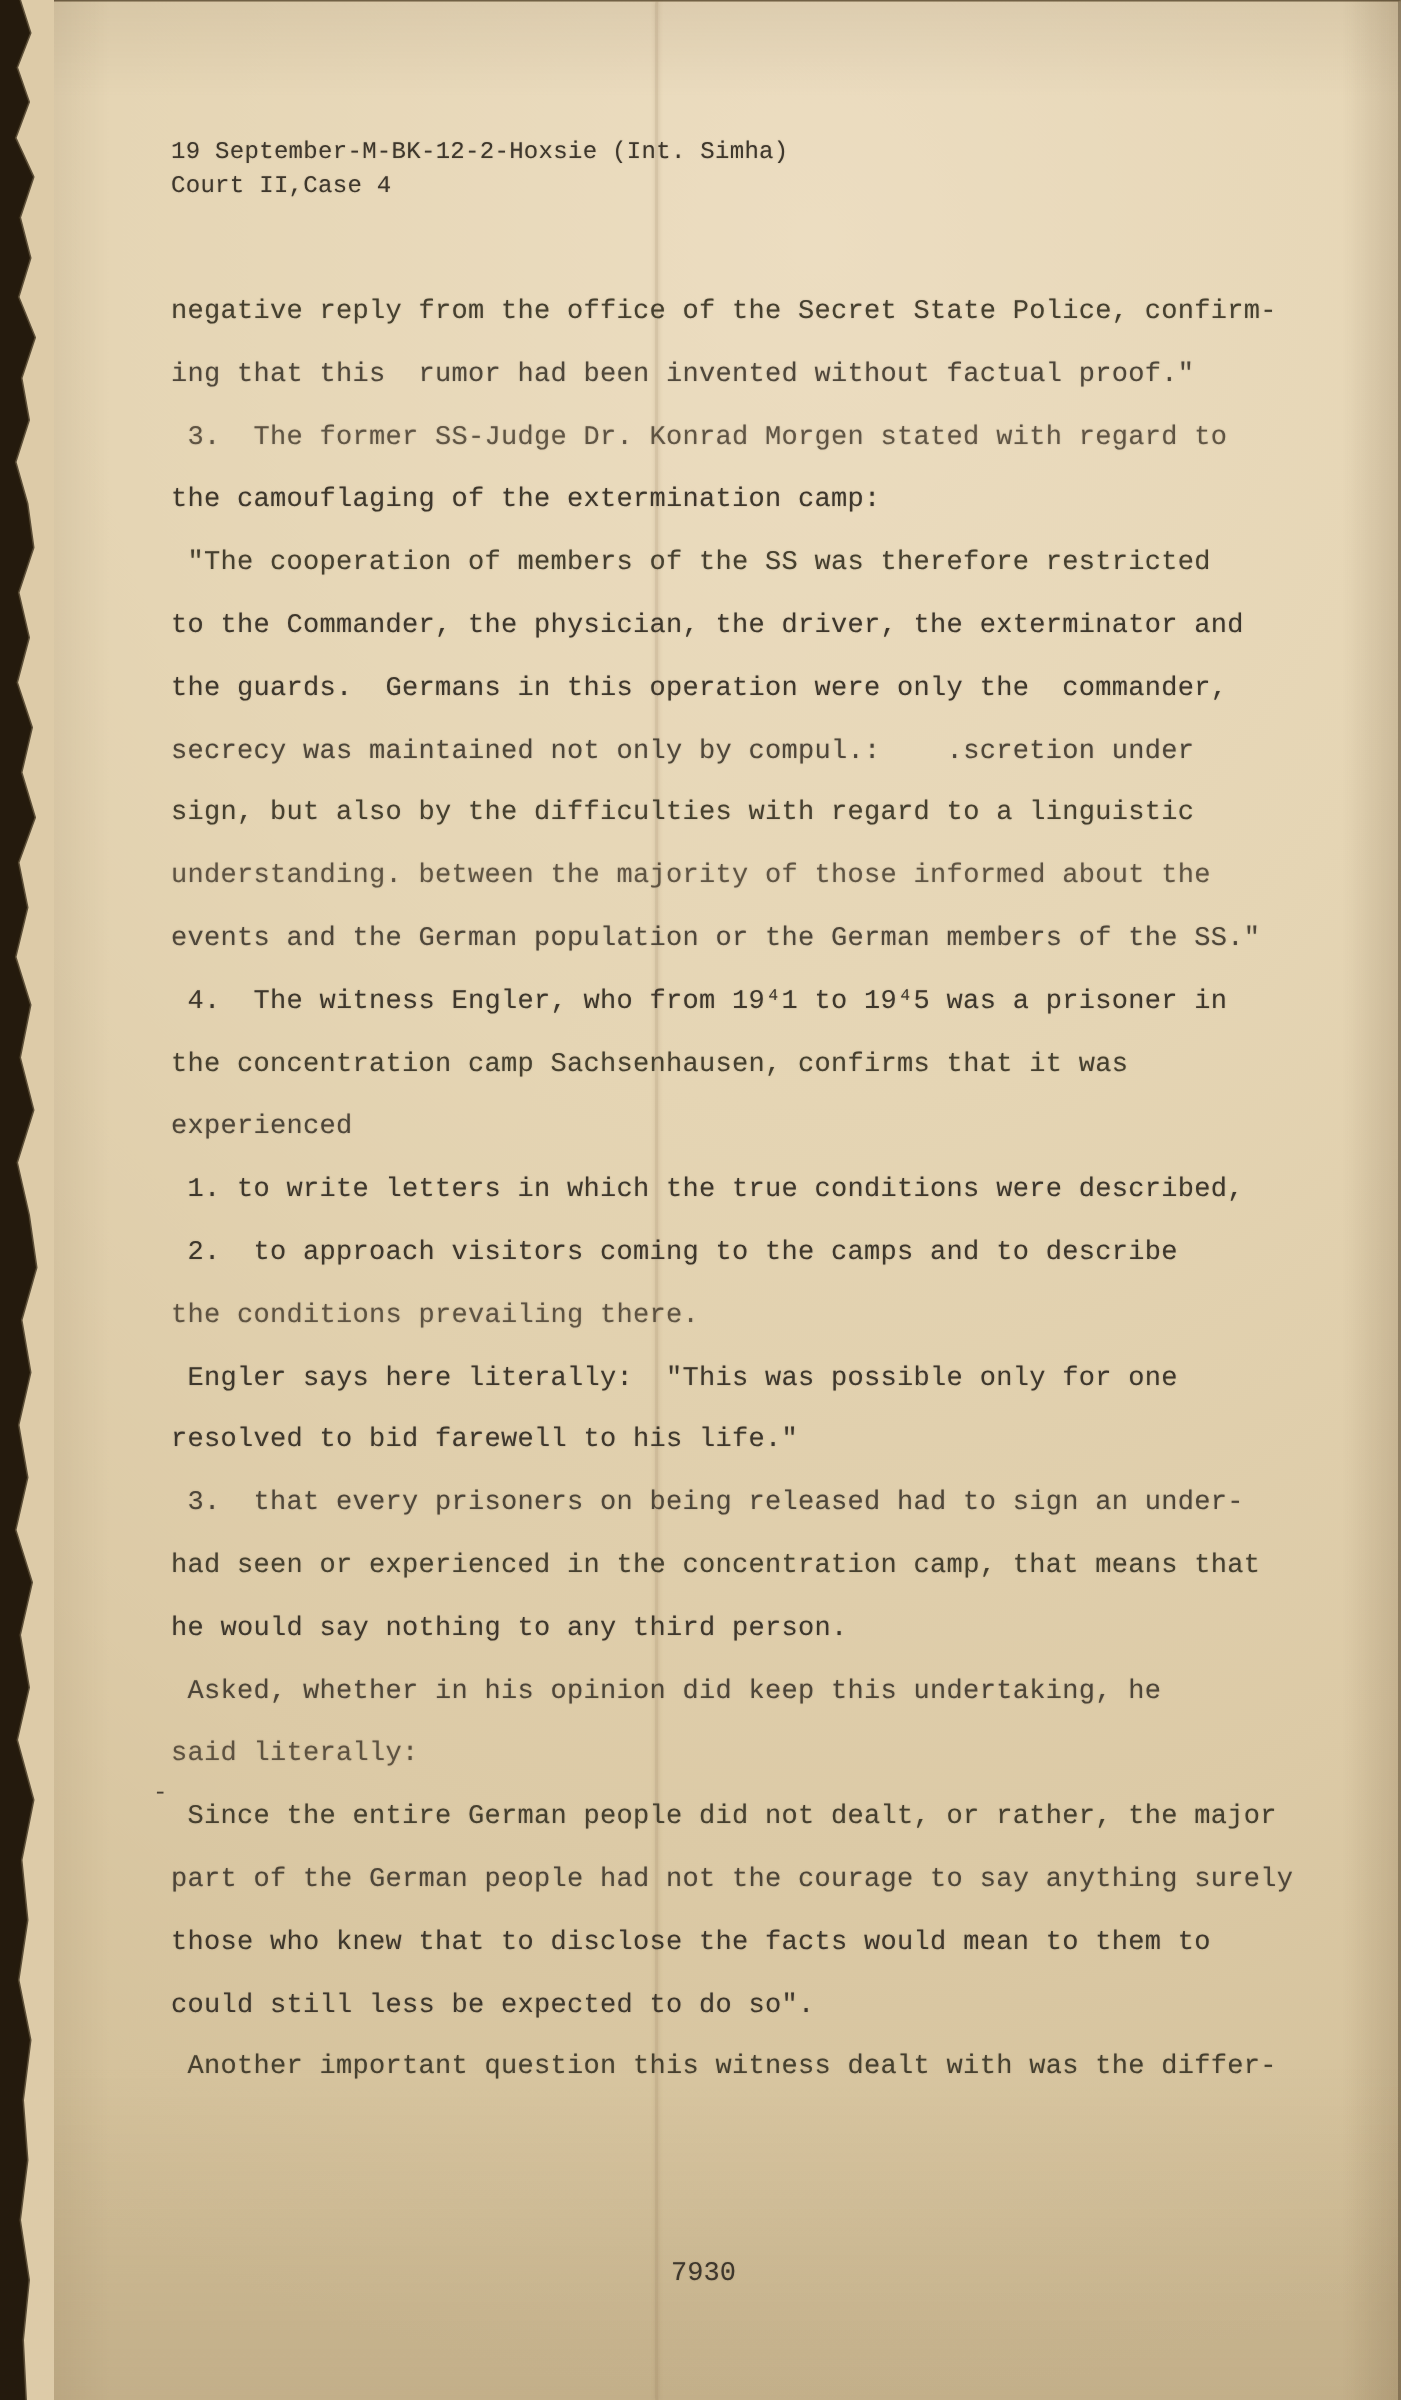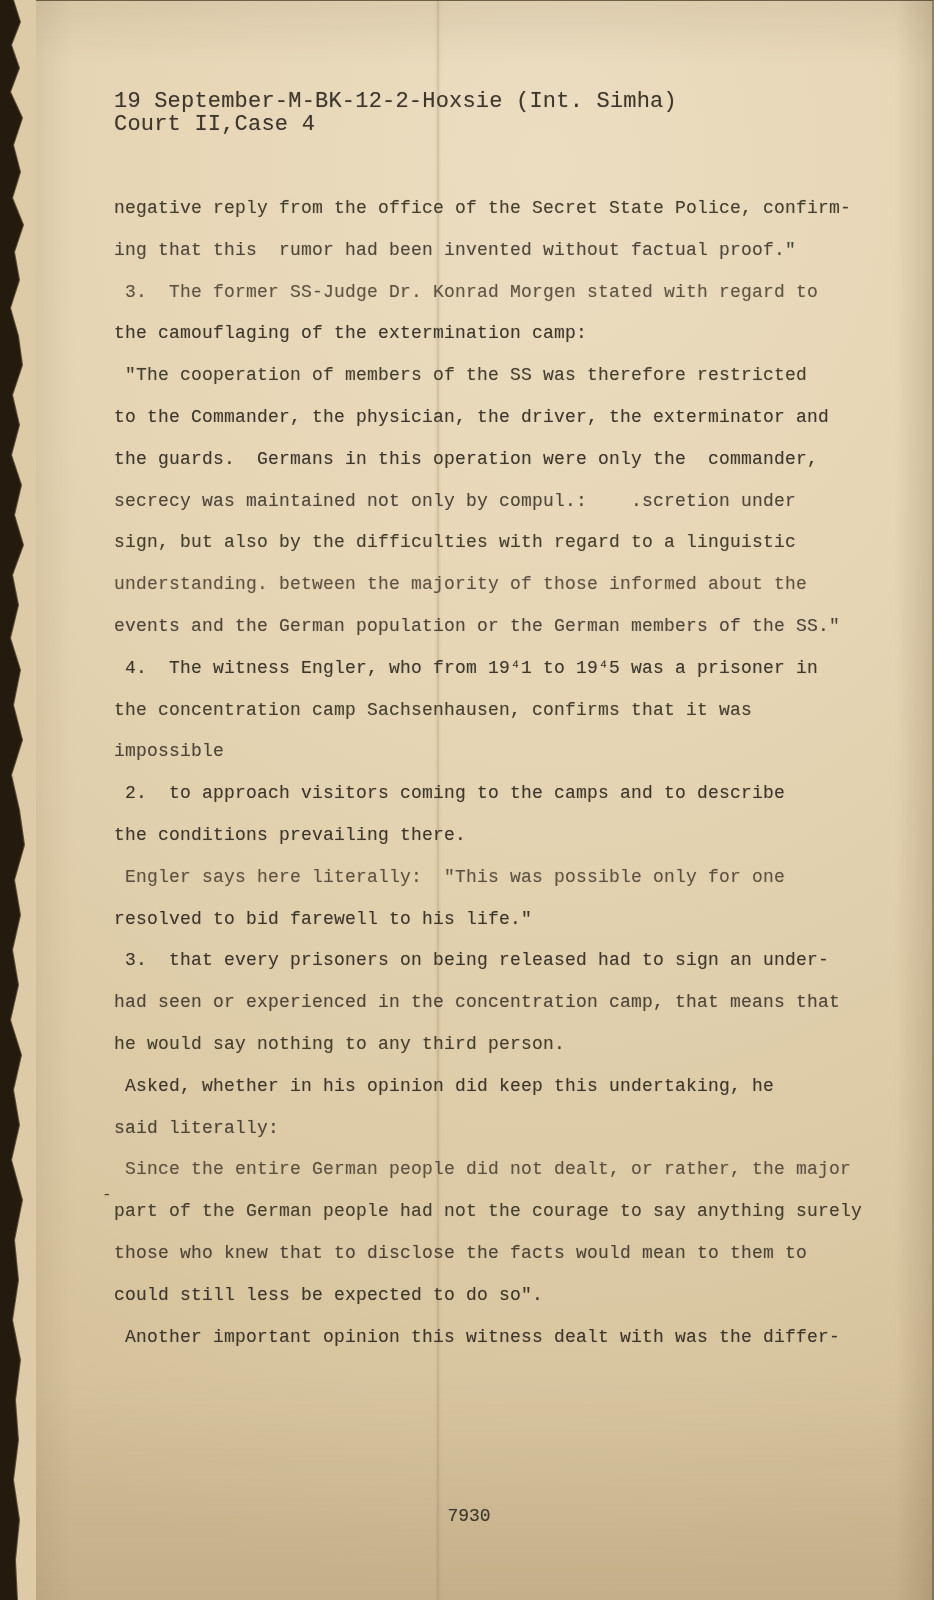--- a/index.html
+++ b/index.html
@@ -27,21 +27,21 @@
     box-shadow: 0 0 3px rgba(140,115,80,0.25);
   }
   .crease-1 { left: 428px; }
   .tear { position: absolute; left: 0; top: 0; }
   .content {
     position: absolute; left: 114px; top: 90px; width: 780px;
     color: #3e372c;
     text-shadow: 0 0 1px rgba(62,55,44,0.35);
   }
   .header-line {
-    font-size: 22px; line-height: 23px; letter-spacing: 0.2px; white-space: pre;
+    font-size: 16px; line-height: 23px; letter-spacing: 0.2px; white-space: pre;
   }
   .lines { margin-top: 52px; }
   .line {
     font-size: 18px; line-height: 41.8px; height: 41.8px;
     letter-spacing: 0.2px; white-space: pre;
   }
   .line.indent { padding-left: 11px; }
   
   .line:nth-child(3n+2) { color: rgba(62,55,44,0.86); }
   .line:nth-child(4n+1) { color: #46402f; }
@@ -93,35 +93,36 @@
         <div class="line">the camouflaging of the extermination camp:</div>
         <div class="line indent">"The cooperation of members of the SS was therefore restricted</div>
         <div class="line">to the Commander, the physician, the driver, the exterminator and</div>
         <div class="line">the guards.  Germans in this operation were only the  commander,</div>
         <div class="line">secrecy was maintained not only by compul.:    .scretion under</div>
         <div class="line">sign, but also by the difficulties with regard to a linguistic</div>
         <div class="line">understanding. between the majority of those informed about the</div>
         <div class="line">events and the German population or the German members of the SS."</div>
         <div class="line indent">4.  The witness Engler, who from 19⁴1 to 19⁴5 was a prisoner in</div>
         <div class="line">the concentration camp Sachsenhausen, confirms that it was</div>
-        <div class="line">impossible</div>
+        <div class="line">experienced</div>
+        <div class="line indent">1. to write letters in which the true conditions were described,</div>
         <div class="line indent">2.  to approach visitors coming to the camps and to describe</div>
         <div class="line">the conditions prevailing there.</div>
         <div class="line indent">Engler says here literally:  "This was possible only for one</div>
         <div class="line">resolved to bid farewell to his life."</div>
         <div class="line indent">3.  that every prisoners on being released had to sign an under-</div>
         <div class="line">had seen or experienced in the concentration camp, that means that</div>
         <div class="line">he would say nothing to any third person.</div>
         <div class="line indent">Asked, whether in his opinion did keep this undertaking, he</div>
         <div class="line">said literally:</div>
         <div class="line indent">Since the entire German people did not dealt, or rather, the major</div>
         <div class="line">part of the German people had not the courage to say anything surely</div>
         <div class="line">those who knew that to disclose the facts would mean to them to</div>
         <div class="line">could still less be expected to do so".</div>
-        <div class="line indent">Another important opinion this witness dealt with was the differ-</div>
+        <div class="line indent">Another important question this witness dealt with was the differ-</div>
       </div>
   </div>
 
   <span class="margin-mark">-</span>
 
   <div class="page-number">7930</div>
 
 </div>
 
 </body></html>

